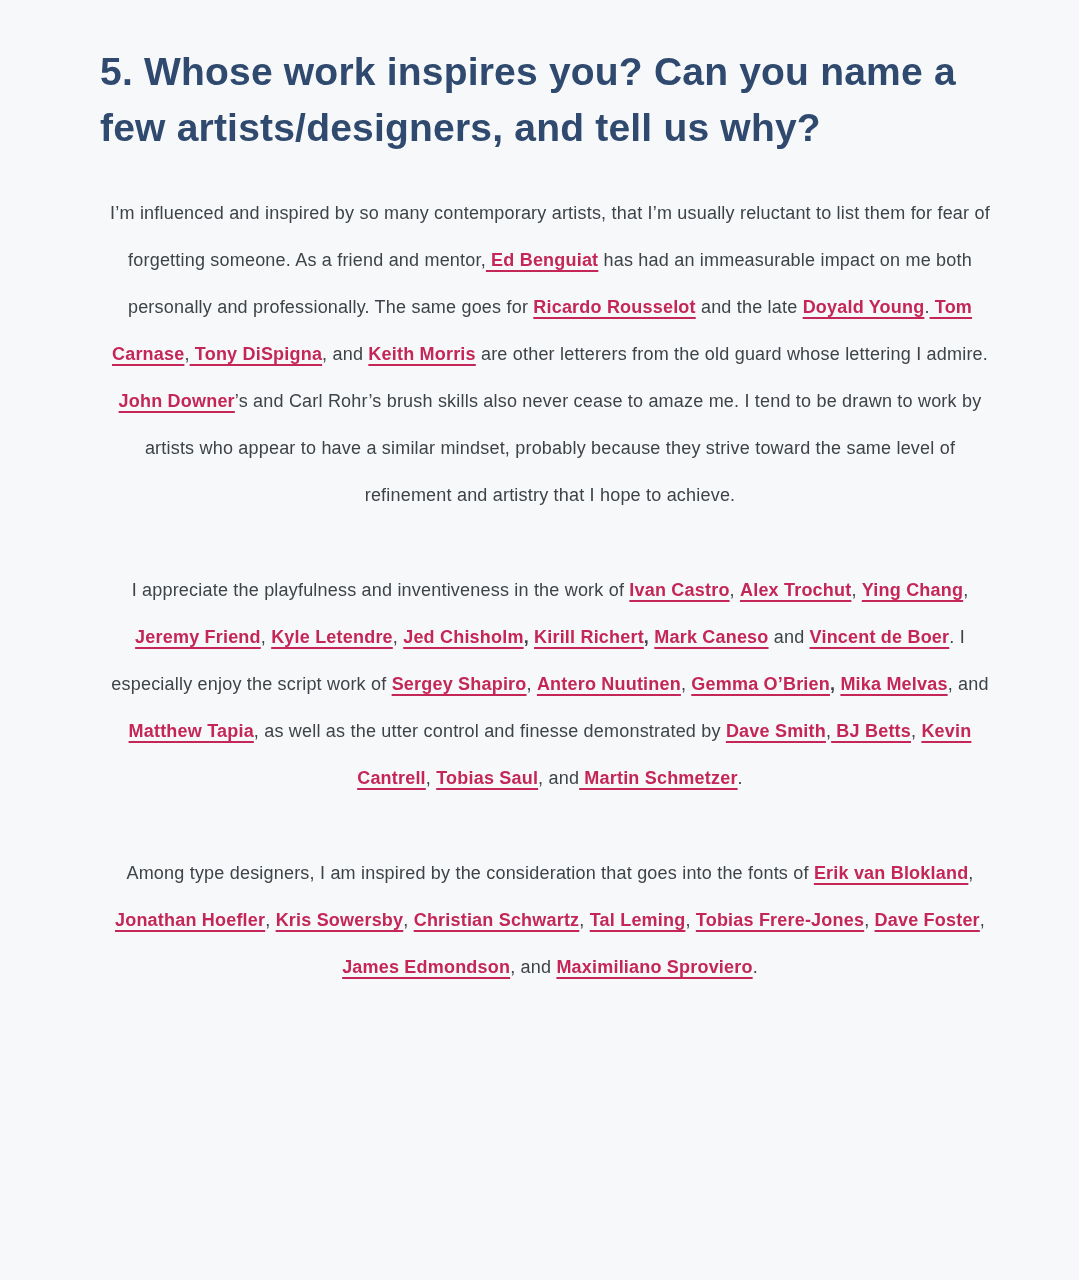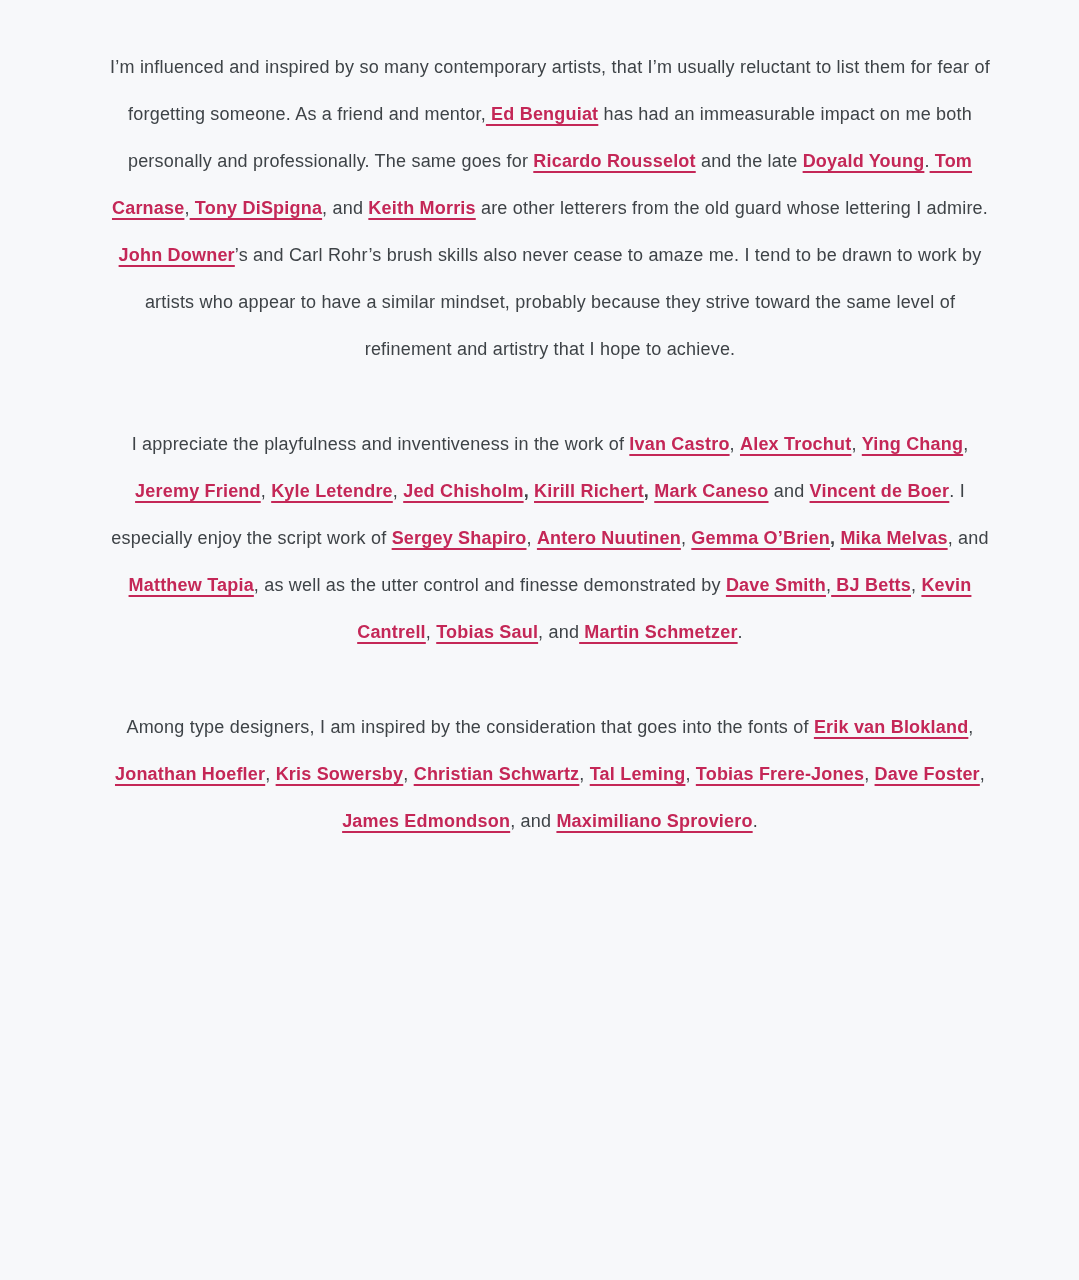--- a/index.html
+++ b/index.html
@@ -49,18 +49,19 @@
     text-decoration-thickness: 2px;
     text-underline-offset: 4px;
     cursor: pointer;
   }
   .bold { font-weight: 700; }
 </style>
 </head>
 <body>
 
 <div class="content">
+  <h1 class="question">5. Whose work inspires you? Can you name a few artists/designers, and tell us why?</h1>
   <div class="paragraphs">
       <p><span>I’m influenced and inspired by so many contemporary artists, that I’m usually reluctant to list them for fear of forgetting someone. As a friend and mentor,</span><a href="#" class="artist-link"> Ed Benguiat</a><span> has had an immeasurable impact on me both personally and professionally. The same goes for </span><a href="#" class="artist-link">Ricardo Rousselot</a><span> and the late </span><a href="#" class="artist-link">Doyald Young</a><span>.</span><a href="#" class="artist-link"> Tom Carnase</a><span>,</span><a href="#" class="artist-link"> Tony DiSpigna</a><span>, and </span><a href="#" class="artist-link">Keith Morris</a><span> are other letterers from the old guard whose lettering I admire. </span><a href="#" class="artist-link">John Downer</a><span>’s and Carl Rohr’s brush skills also never cease to amaze me. I tend to be drawn to work by artists who appear to have a similar mindset, probably because they strive toward the same level of refinement and artistry that I hope to achieve.</span></p>
       <p><span>I appreciate the playfulness and inventiveness in the work of </span><a href="#" class="artist-link">Ivan Castro</a><span>, </span><a href="#" class="artist-link">Alex Trochut</a><span>, </span><a href="#" class="artist-link">Ying Chang</a><span>, </span><a href="#" class="artist-link">Jeremy Friend</a><span>, </span><a href="#" class="artist-link">Kyle Letendre</a><span>, </span><a href="#" class="artist-link">Jed Chisholm</a><span class="bold">,  </span><a href="#" class="artist-link">Kirill Richert</a><span class="bold">, </span><a href="#" class="artist-link">Mark Caneso</a><span> and </span><a href="#" class="artist-link">Vincent de Boer</a><span>. I especially enjoy the script work of </span><a href="#" class="artist-link">Sergey Shapiro</a><span>, </span><a href="#" class="artist-link">Antero Nuutinen</a><span>, </span><a href="#" class="artist-link">Gemma O’Brien</a><span class="bold">, </span><a href="#" class="artist-link">Mika Melvas</a><span>, and </span><a href="#" class="artist-link">Matthew Tapia</a><span>, as well as the utter control and finesse demonstrated by </span><a href="#" class="artist-link">Dave Smith</a><span>,</span><a href="#" class="artist-link"> BJ Betts</a><span>, </span><a href="#" class="artist-link">Kevin Cantrell</a><span>, </span><a href="#" class="artist-link">Tobias Saul</a><span>, and</span><a href="#" class="artist-link"> Martin Schmetzer</a><span>.</span></p>
       <p><span>Among type designers, I am inspired by the consideration that goes into the fonts of </span><a href="#" class="artist-link">Erik van Blokland</a><span>, </span><a href="#" class="artist-link">Jonathan Hoefler</a><span>, </span><a href="#" class="artist-link">Kris Sowersby</a><span>, </span><a href="#" class="artist-link">Christian Schwartz</a><span>, </span><a href="#" class="artist-link">Tal Leming</a><span>, </span><a href="#" class="artist-link">Tobias Frere-Jones</a><span>, </span><a href="#" class="artist-link">Dave Foster</a><span>, </span><a href="#" class="artist-link">James Edmondson</a><span>, and </span><a href="#" class="artist-link">Maximiliano Sproviero</a><span>.</span></p>
     </div>
 </div>
 
 </body></html>

